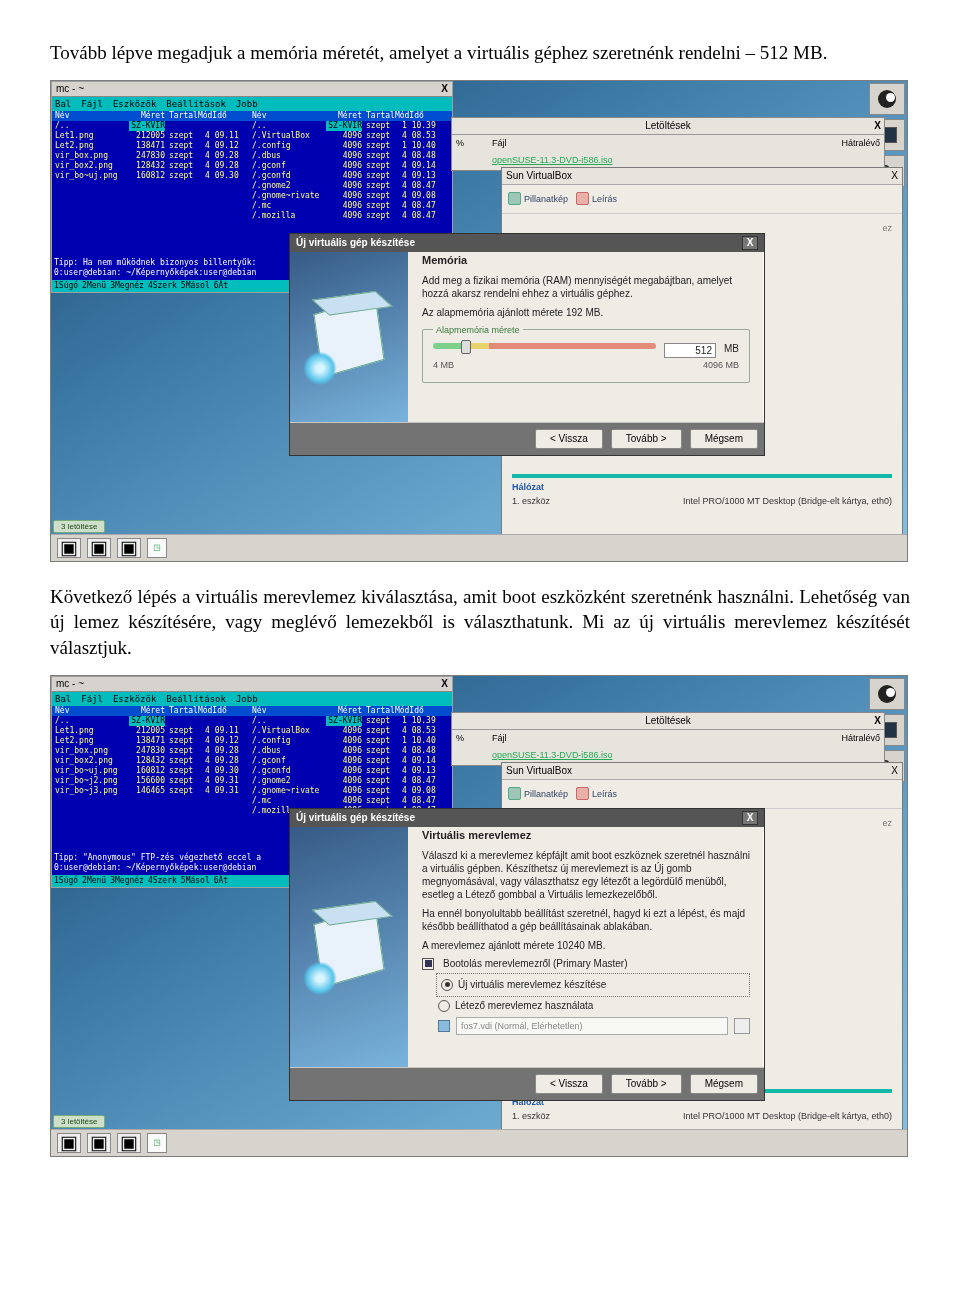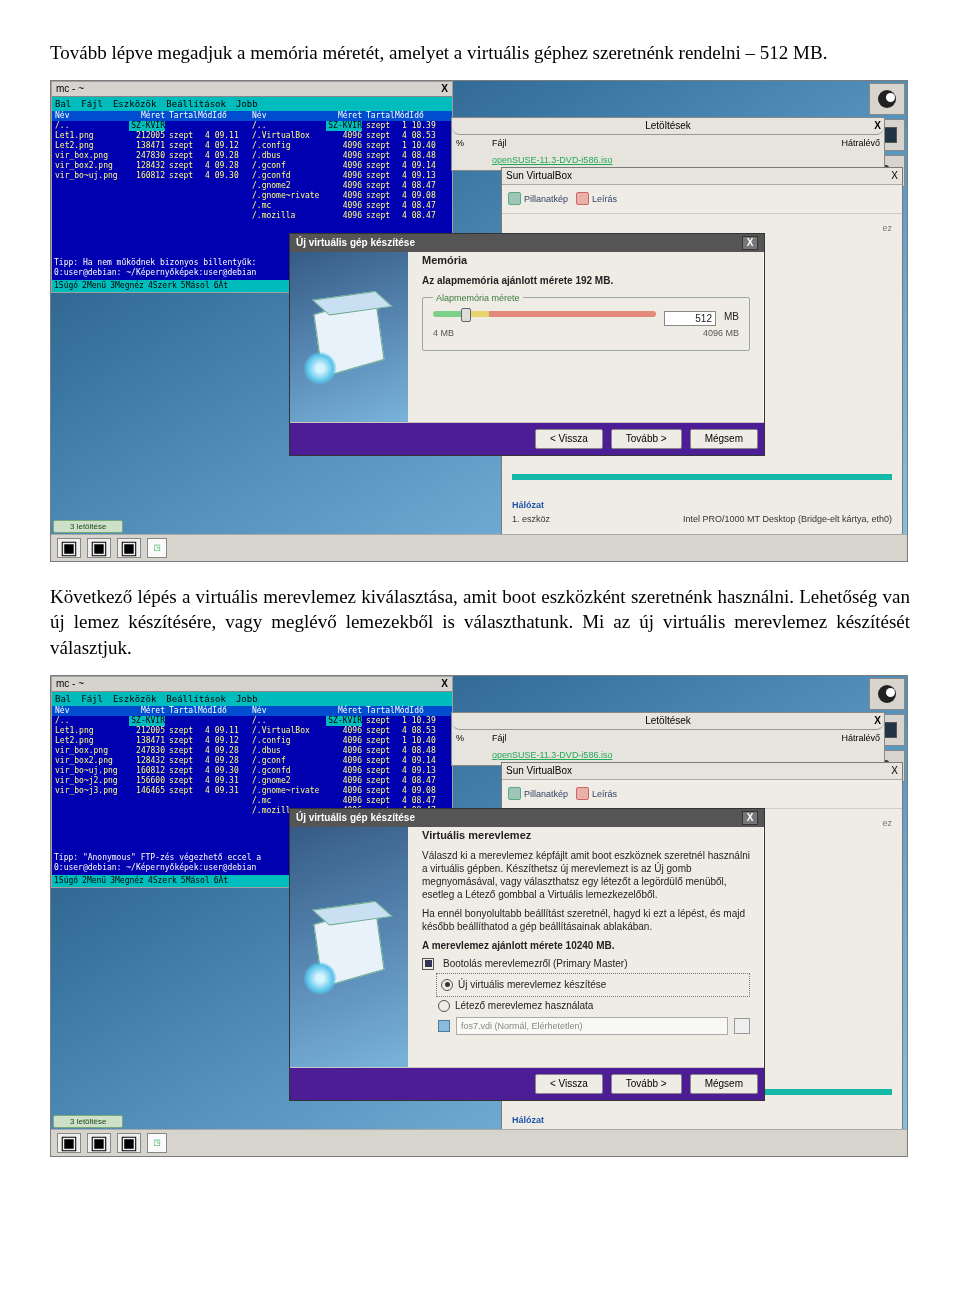--- a/index.html
+++ b/index.html
@@ -82,21 +82,21 @@
     display:flex; gap:4px;
   }
 
   
   .dlwin {
     position:absolute; left:400px; top:36px; width:432px; height:52px;
     background:#e7e4de; border:1px solid #888;
   }
   .dlwin .bar{
     background:#e7e4de;border-bottom:1px solid #999;
-    font:10px/16px sans-serif; text-align:center; position:relative;border-radius:8px;
+    font:10px/16px sans-serif; text-align:center; position:relative;
   }
   .dlwin .bar .x{position:absolute;right:3px;top:0;font-weight:bold}
   .dlwin .row{display:flex;font:9px/13px sans-serif;padding:2px 4px;gap:6px}
   .dlwin .row .pc{width:30px}
   .dlwin .row .fn{flex:1;color:#2a5;text-decoration:underline}
   .dlwin .row .rem{width:70px;text-align:right}
 
   
   .vbwin{
     position:absolute; left:450px; top:86px; width:400px; height:376px;
@@ -104,21 +104,21 @@
   }
   .vbwin .tbar{
     background:#e7e4de;border-bottom:1px solid #aaa;
     font:10px/16px sans-serif;padding:0 4px;display:flex;justify-content:space-between;
   }
   .vbwin .tools{height:24px;border-bottom:1px solid #ccc;display:flex;gap:8px;padding:2px 6px;align-items:center}
   .vbwin .tools .tb{font:9px sans-serif;color:#346;display:flex;align-items:center;gap:3px}
   .vbwin .tools .tb::before{content:"";width:11px;height:11px;background:#9ec6b8;border:1px solid #5a8;border-radius:2px}
   .vbwin .tools .tb.red::before{background:#e8b0a7;border-color:#c66}
   .vbwin .body{padding:8px 10px;font:9px/12px sans-serif;color:#333}
-  .vbwin .sec{margin-top:110px;border-top:6px solid #14b8a6;padding-top:20px}
+  .vbwin .sec{margin-top:110px;border-top:4px solid #14b8a6;padding-top:4px}
   .vbwin .sec h5{margin:0 0 3px;color:#2255aa;font:bold 9px sans-serif}
   .vbwin .sec .line{display:flex;justify-content:space-between}
 
   
   .wizard{
     position:absolute; left:238px; top:152px; width:474px;
     background:#efece6;border:1px solid #333;
     box-shadow:0 0 0 1px #fff inset;
   }
   .wizard .wtitle{
@@ -138,21 +138,21 @@
   }
   .wizard .cube::before{content:"";position:absolute;inset:0;background:#e9f2fb;border:1px solid #6a8;transform:skewY(-8deg)}
   .wizard .cube::after{content:"";position:absolute;left:8px;top:-10px;width:62px;height:16px;background:#c9e0f2;border:1px solid #6a8;transform:skewX(40deg)}
   .wizard .spark{
     position:absolute;left:-18px;bottom:-12px;width:34px;height:34px;border-radius:50%;
     background:radial-gradient(circle,#d7f5ff 15%, #57c3ea 55%, rgba(0,0,0,0) 70%);
   }
   .wizard .wright{flex:1;padding:2px 14px;font:10px/13px sans-serif;color:#222}
   .wizard .wright h4{margin:0 0 8px;font:bold 11px sans-serif}
   .wizard .wright p{margin:0 0 6px}
-  .wizard .wright .hint{font-weight:bold}
+  .wizard .wright .hint{font-weight:normal}
   .wizard fieldset{border:1px solid #9a9;border-radius:2px;margin:6px 0 2px;padding:8px 10px 12px}
   .wizard legend{font:9px sans-serif;color:#3a7a3a;padding:0 3px}
 
   .slider-row{display:flex;align-items:flex-start;gap:8px}
   .slider{flex:1;height:6px;background:linear-gradient(90deg,#7cd08a 0%,#7cd08a 13%,#e7d36b 13%,#e7d36b 25%,#e48a7a 25%,#e48a7a 100%);border-radius:3px;position:relative}
   .slider .thumb{position:absolute;top:-3px;left:12.5%;width:8px;height:12px;background:#ddd;border:1px solid #666;border-radius:2px}
   .valbox{width:44px;border:1px solid #888;background:#fff;font:10px sans-serif;text-align:right;padding:1px 3px}
   .unit{font:10px sans-serif}
   .range-lab{display:flex;justify-content:space-between;font:9px sans-serif;color:#555;margin-top:2px}
 
@@ -160,21 +160,21 @@
   .wizard .opt{display:flex;align-items:center;gap:5px;margin:3px 0;font:10px sans-serif}
   .wizard .opt .r{width:10px;height:10px;border:1px solid #555;border-radius:50%;display:inline-flex;align-items:center;justify-content:center}
   .wizard .opt .r.on::after{content:"";width:5px;height:5px;background:#333;border-radius:50%}
   .wizard .chk{width:10px;height:10px;border:1px solid #555;display:inline-flex;align-items:center;justify-content:center;margin-right:4px}
   .wizard .chk.on::after{content:"";width:7px;height:7px;background:#335;}
   .wizard .combo{display:flex;align-items:center;gap:6px;margin:5px 0 12px 16px}
   .wizard .combo .sel{flex:1;border:1px solid #aaa;background:#f8f8f4;font:9px/16px sans-serif;padding:0 4px;color:#888}
   .wizard .combo .ic{width:14px;height:14px;border:1px solid #999;background:#eee}
 
   .wizard .btns{
-    border-top:1px solid #c9c7c1;background:#4c1d95;
+    border-top:1px solid #c9c7c1;background:#737373;
     padding:6px;display:flex;justify-content:flex-end;gap:8px;
   }
   .btn{
     font:10px/12px sans-serif;padding:3px 14px;background:#efece6;
     border:1px solid #888;border-radius:2px;
   }
 
   
   .taskbar{
     position:absolute;left:0;right:0;bottom:0;height:26px;
@@ -189,21 +189,21 @@
   
   .tray{position:absolute;right:2px;top:2px;width:36px;display:flex;flex-direction:column;gap:4px}
   .tray .ti{width:34px;height:30px;background:#d7d4cd;border:1px solid #888;display:flex;align-items:center;justify-content:center}
   .tray .ti .dot{width:18px;height:18px;border-radius:50%;background:#222;position:relative}
   .tray .ti .dot::after{content:"";position:absolute;width:9px;height:9px;border-radius:50%;background:#fff;left:8px;top:3px}
   .tray .ti.mon .m{width:18px;height:14px;background:#234;border:1px solid #555}
   .tray .ti.tool svg{width:18px;height:18px}
 
   .statusline{
     position:absolute;left:2px;bottom:28px;font:8px/11px sans-serif;background:#cfe0ca;
-    color:#1a4a1a;padding:0 16px;border:1px solid #7a7;border-radius:2px;
+    color:#1a4a1a;padding:0 7px;border:1px solid #7a7;border-radius:2px;
   }
 
   
 
 </style>
 </head>
 <body>
 
 <p class="para">Tovább lépve megadjuk a memória méretét, amelyet a virtuális géphez szeretnénk rendelni – 512 MB.</p>
 
@@ -454,20 +454,21 @@
         <span class="x">X</span>
       </div>
       <div class="wbody">
         <div class="wleft">
           <div class="cube">
               <div class="spark"></div>
             </div>
         </div>
         <div class="wright">
           <h4>Memória</h4>
+          <p>Add meg a fizikai memória (RAM) mennyiségét megabájtban, amelyet hozzá akarsz rendelni ehhez a virtuális géphez.</p>
           <p class="hint">Az alapmemória ajánlott mérete 192 MB.</p>
           <fieldset>
             <legend>Alapmemória mérete</legend>
             <div class="slider-row">
               <div class="slider">
                   <div class="thumb"></div>
                 </div>
               <div class="valbox">512</div>
               <div class="unit">MB</div>
             </div>

